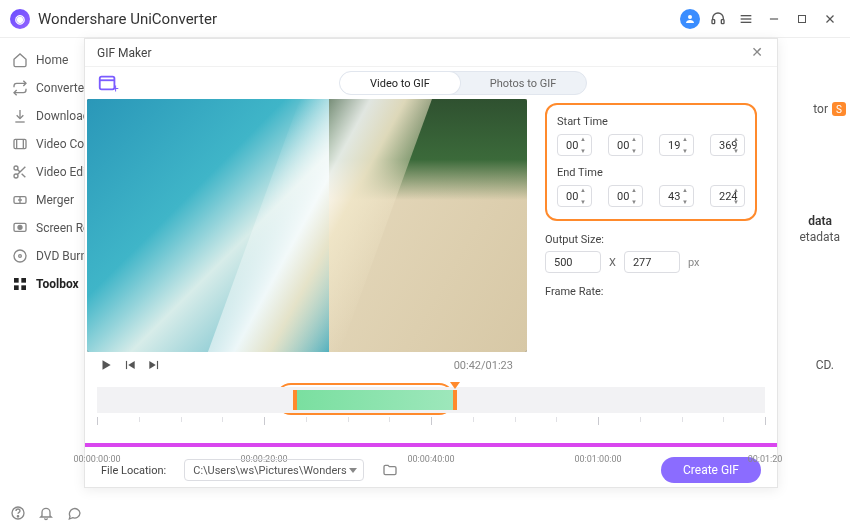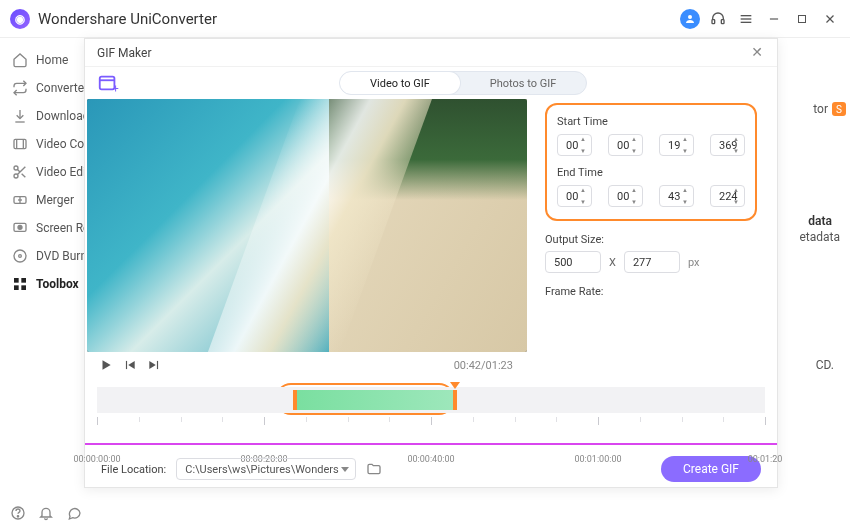--- a/index.html
+++ b/index.html
@@ -54,21 +54,21 @@
   .select:after { content:""; position:absolute; right:6px; top:8px; border-left:4px solid transparent;border-right:4px solid transparent;border-top:5px solid #888;}
   .timeline-wrap { padding:2px 12px 0 12px; position:relative;}
   .hlring { position:absolute; left:190px; top:4px; width:180px; height:32px; border:2px solid #ff8a2c; border-radius:16px;}
   .track { height:26px; background:#f2f2f4; margin-top:6px; position:relative;}
   .seg { position:absolute; left:196px; top:3px; height:20px; width:164px; background:linear-gradient(90deg,#7adfa0,#9de7bb); border-left:4px solid #ff8a2c; border-right:4px solid #ff8a2c;}
   .playhead { position:absolute; left:353px; top:-5px; width:0;height:0;border-left:5px solid transparent;border-right:5px solid transparent;border-top:7px solid #ff8a2c;}
   .ruler { position:relative; height:20px; margin-top:4px; color:#888; font-size:9px;}
   .tick-major { position:absolute; top:0; border-left:1px solid #c9c9cf; height:8px;}
   .tick-minor { position:absolute; top:0; border-left:1px solid #e0e0e4; height:5px;}
   .tick-lbl { position:absolute; top:9px; transform:translateX(-50%);margin-top:28px;}
-  .bottom { height:50px; display:flex; align-items:center; padding:0 16px; gap:10px; border-top:2px solid #d946ef; margin-top:6px;}
+  .bottom { height:50px; display:flex; align-items:center; padding:0 16px; gap:18px; border-top:4px solid #d946ef; margin-top:6px;}
   .fileloc-lbl{ font-size:11px; color:#444;}
   .fileloc { height:22px; border:1px solid #dcdde2; border-radius:4px; padding:0 20px 0 8px; display:flex; align-items:center; font-size:11px; color:#555; position:relative; width:180px; overflow:hidden; white-space:nowrap;}
   .fileloc:after { content:""; position:absolute; right:6px; top:8px; border-left:4px solid transparent;border-right:4px solid transparent;border-top:5px solid #888;}
   .folder-icn { width:16px;height:16px;color:#888;}
   .primary { margin-left:auto; background:#8b6cff; color:#fff; border:none; border-radius:14px; height:26px; padding:0 22px; font-size:12px;}
   svg { display:block; }
 </style>
 </head>
 <body>
 

